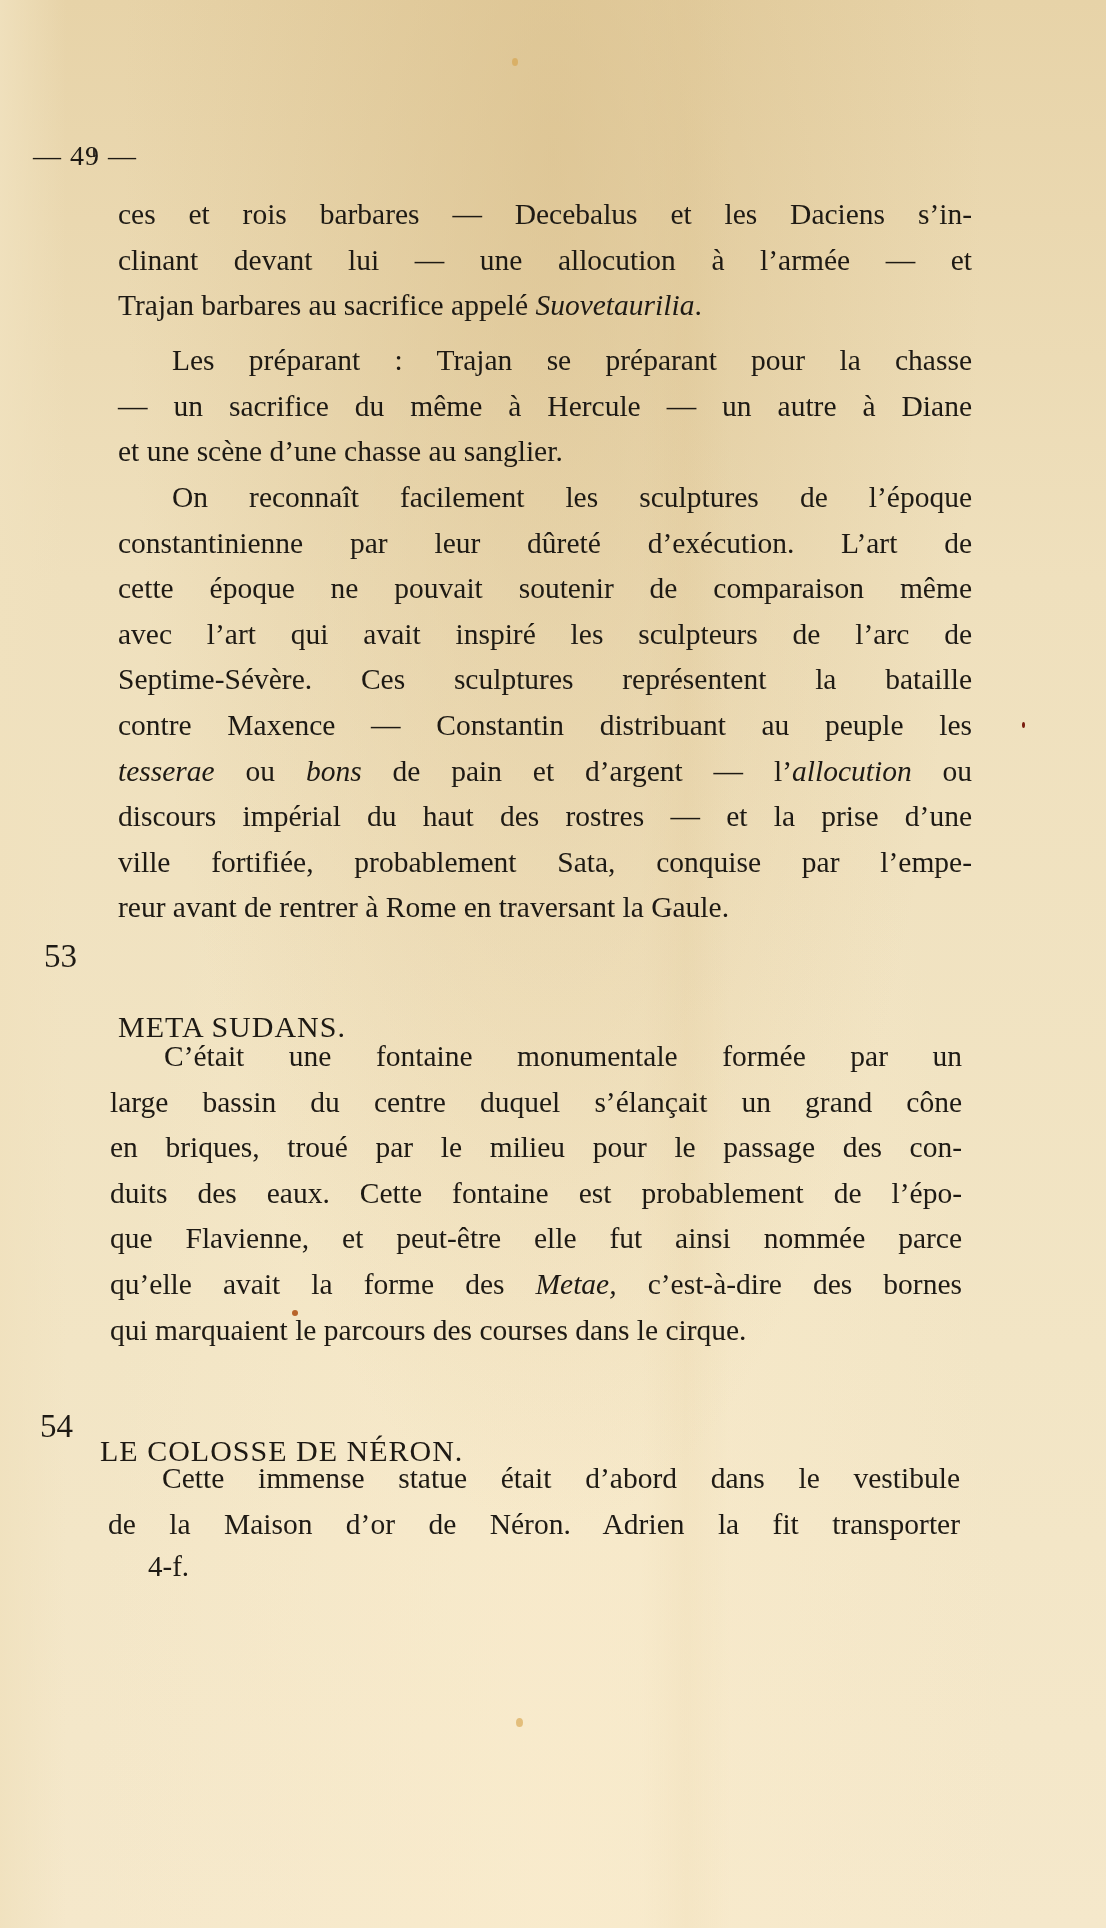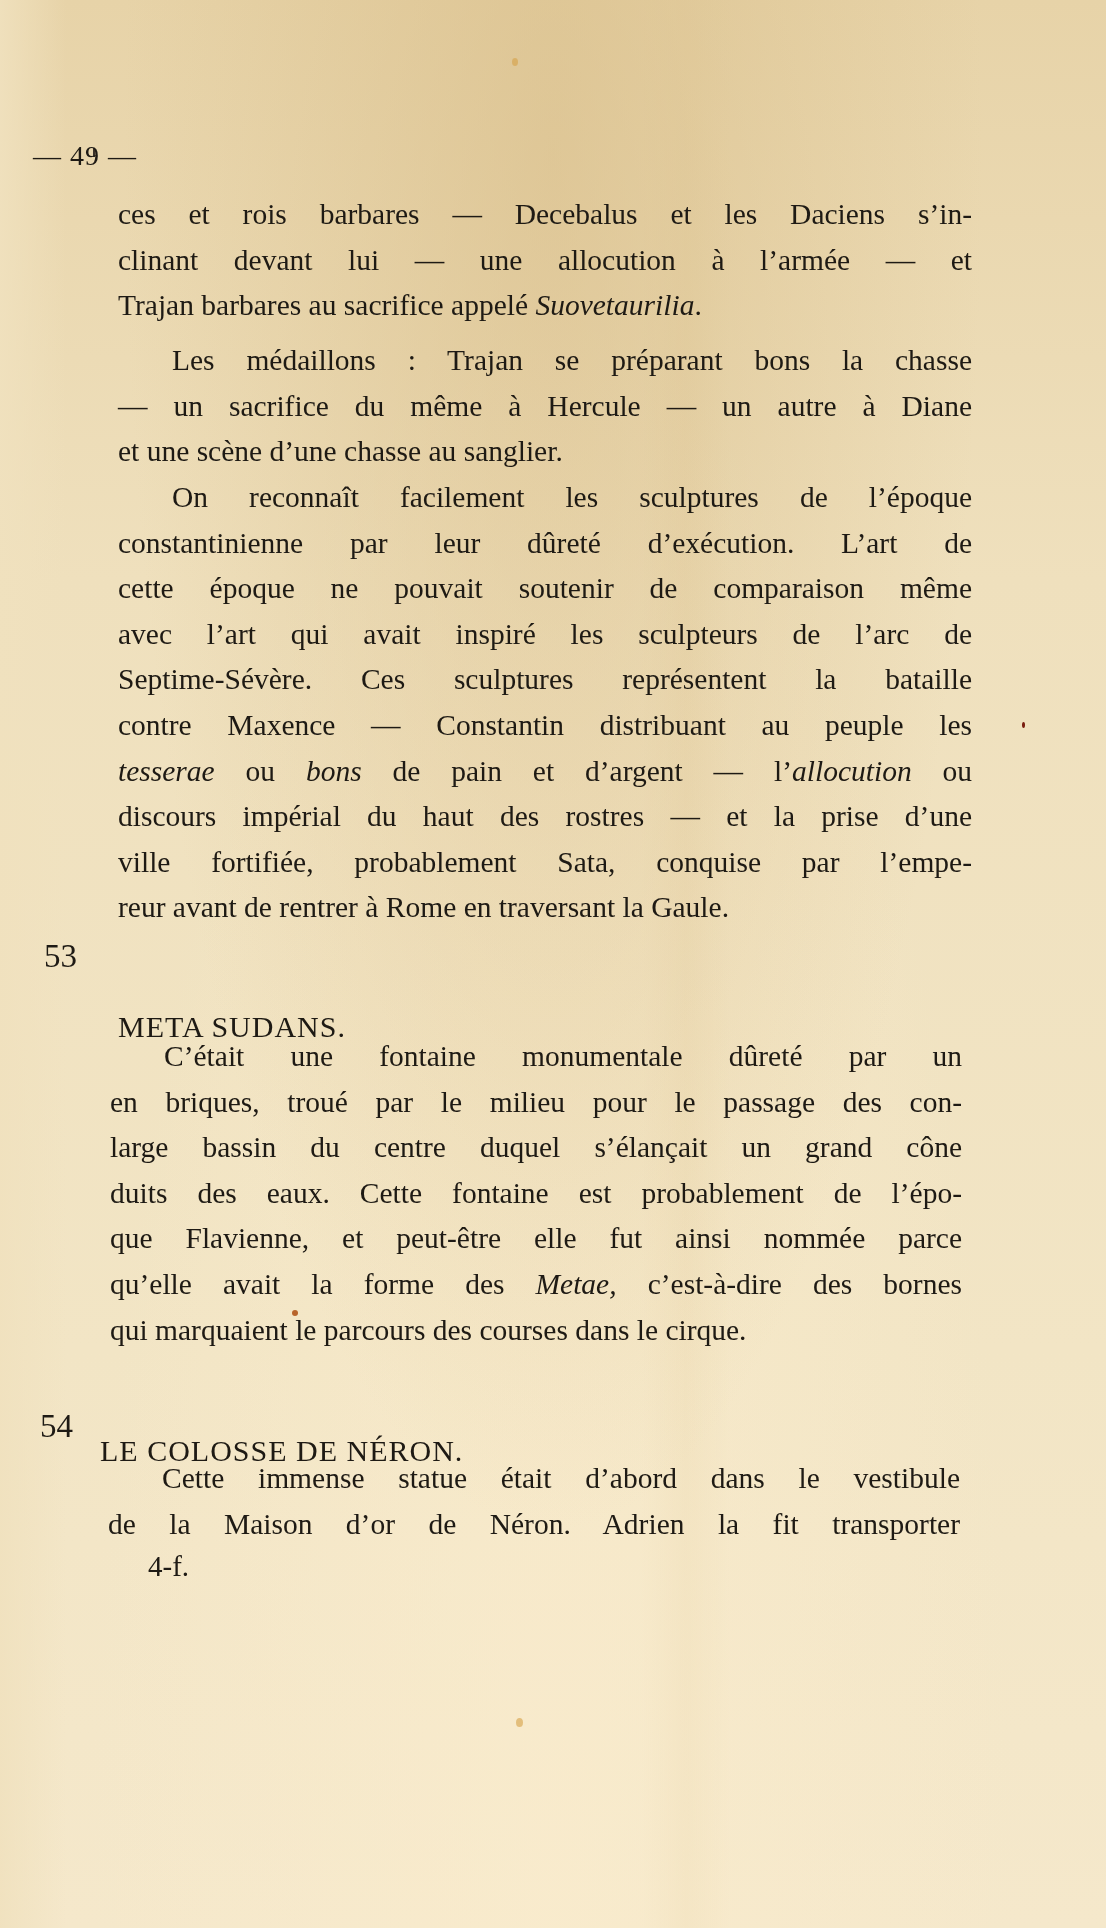--- a/index.html
+++ b/index.html
@@ -93,44 +93,44 @@
 
   <div class="page-number">— 49 —</div>
 
   <div class="text-block" style="top:192px;">
     <span class="line">ces et rois barbares — Decebalus et les Daciens s’in-</span>
     <span class="line">clinant devant lui — une allocution à l’armée — et</span>
     <span class="line last"><span>Trajan barbares au sacrifice appelé </span><span class="it">Suovetaurilia</span><span>.</span></span>
   </div>
 
   <div class="text-block" style="top:338px;">
-    <span class="line ind">Les médaillons : Trajan se préparant bons la chasse</span>
+    <span class="line ind">Les préparant : Trajan se préparant pour la chasse</span>
     <span class="line">— un sacrifice du même à Hercule — un autre à Diane</span>
     <span class="line last">et une scène d’une chasse au sanglier.</span>
   </div>
 
   <div class="text-block" style="top:475px;">
     <span class="line ind">On reconnaît facilement les sculptures de l’époque</span>
     <span class="line">constantinienne par leur dûreté d’exécution. L’art de</span>
     <span class="line">cette époque ne pouvait soutenir de comparaison même</span>
     <span class="line">avec l’art qui avait inspiré les sculpteurs de l’arc de</span>
     <span class="line">Septime-Sévère. Ces sculptures représentent la bataille</span>
     <span class="line">contre Maxence — Constantin distribuant au peuple les</span>
     <span class="line"><span class="it">tesserae</span><span> ou </span><span class="it">bons</span><span> de pain et d’argent — l’</span><span class="it">allocution</span><span> ou</span></span>
     <span class="line">discours impérial du haut des rostres — et la prise d’une</span>
     <span class="line">ville fortifiée, probablement Sata, conquise par l’empe-</span>
     <span class="line last">reur avant de rentrer à Rome en traversant la Gaule.</span>
   </div>
 
   <div class="section-num" style="top:938px; left:44px;">53</div>
   <div class="section-heading" style="top:986px; left:118px;">META SUDANS.</div>
   <div class="text-block" style="top:1034px; left:110px; width:852px;">
-    <span class="line ind">C’était une fontaine monumentale dûreté par un</span>
+    <span class="line ind">C’était une fontaine monumentale formée par un</span>
+    <span class="line">large bassin du centre duquel s’élançait un grand cône</span>
     <span class="line">en briques, troué par le milieu pour le passage des con-</span>
-    <span class="line">large bassin du centre duquel s’élançait un grand cône</span>
     <span class="line">duits des eaux. Cette fontaine est probablement de l’épo-</span>
     <span class="line">que Flavienne, et peut-être elle fut ainsi nommée parce</span>
     <span class="line"><span>qu’elle avait la forme des </span><span class="it">Metae,</span><span> c’est-à-dire des bornes</span></span>
     <span class="line last">qui marquaient le parcours des courses dans le cirque.</span>
   </div>
 
   <div class="section-num" style="top:1408px; left:40px;">54</div>
   <div class="section-heading" style="top:1410px; left:100px;">LE COLOSSE DE NÉRON.</div>
   <div class="text-block" style="top:1456px; left:108px; width:852px;">
     <span class="line ind">Cette immense statue était d’abord dans le vestibule</span>

